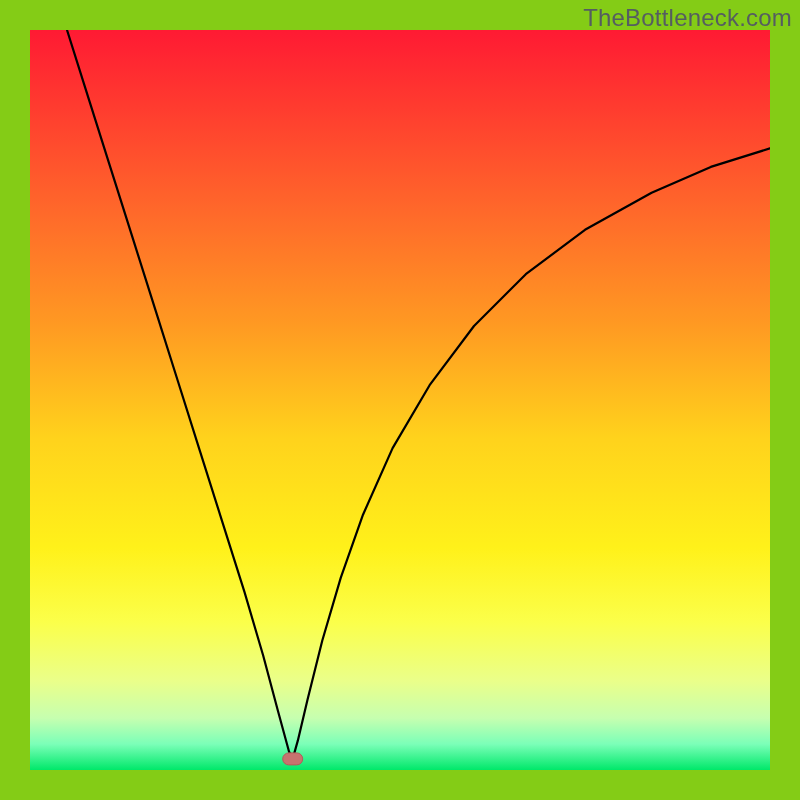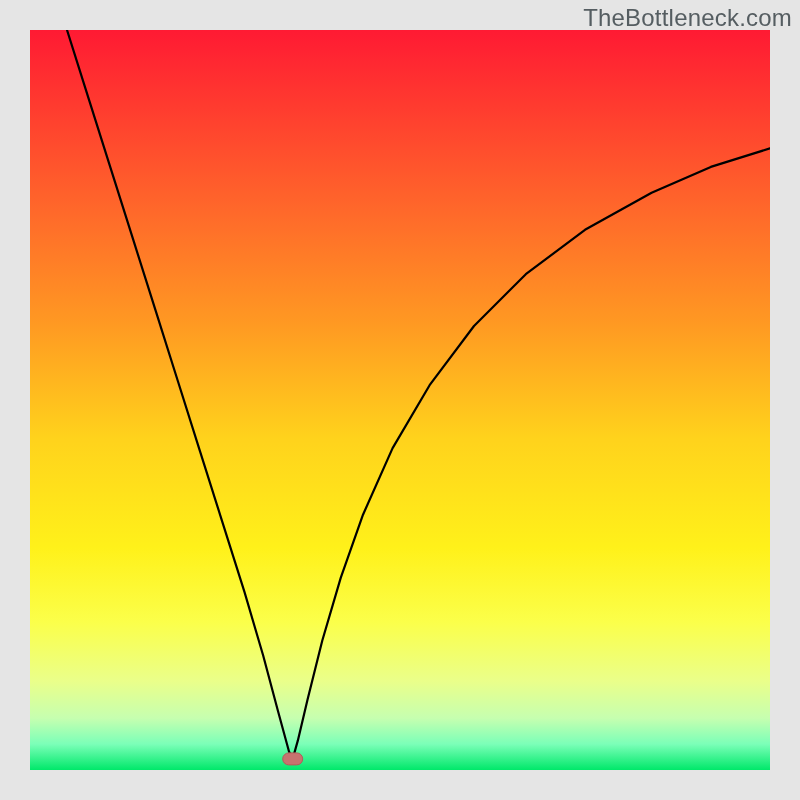--- a/index.html
+++ b/index.html
@@ -10,21 +10,21 @@
     background: #000;
     font-family: Arial, Helvetica, sans-serif;
     overflow: hidden;
   }
   .frame {
     position: absolute;
     left: 0;
     top: 0;
     width: 800px;
     height: 800px;
-    background: #e5e5e5;
+    background: #84cc16;
   }
   .plot {
     position: absolute;
     left: 30px;
     top: 30px;
     width: 740px;
     height: 740px;
   }
   .watermark {
     position: absolute;

